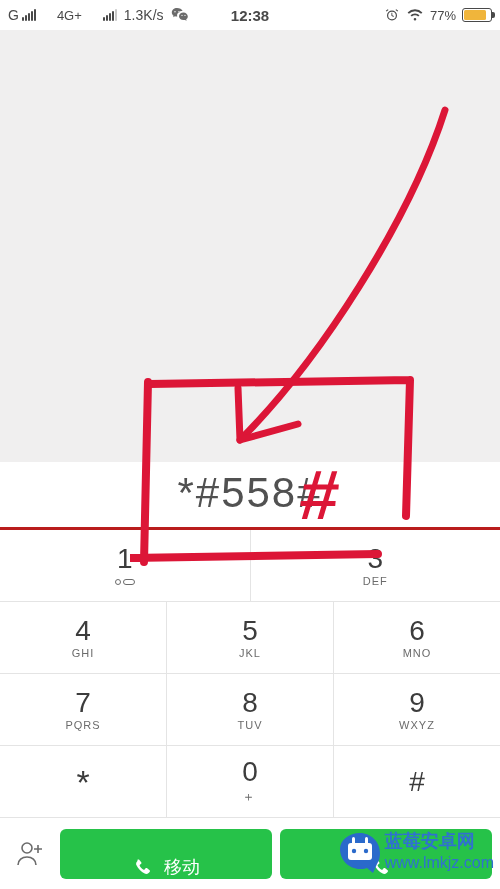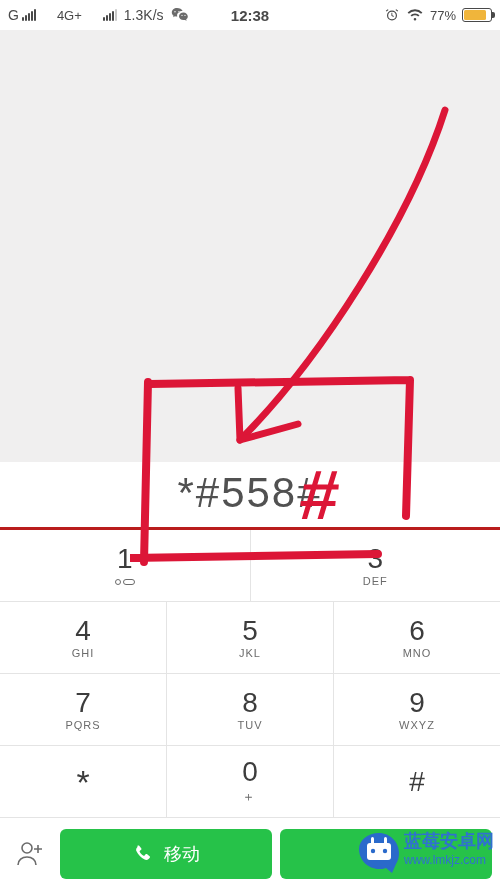--- a/index.html
+++ b/index.html
@@ -25,31 +25,31 @@
     .key:last-child { border-right: none; }
     .key .d { font-size: 28px; color: #3c3c3c; font-weight: 300; line-height: 1; }
     .key .l { font-size: 11px; color: #6b6b6b; margin-top: 2px; letter-spacing: 1px; }
     .key.zero .l { letter-spacing: 3px; font-size: 13px; }
     .vm { display: inline-flex; gap: 2px; }
     .vm span { width: 6px; height: 6px; border: 1px solid #6b6b6b; border-radius: 50%; }
     .vm span:last-child { width: 12px; border-radius: 4px; }
     .actions { position: absolute; top: 818px; left: 0; right: 0; height: 71px; display: flex; align-items: center; padding: 0 8px; gap: 8px; }
     .act-btn { cursor: pointer; }
     .addc { width: 44px; height: 50px; display: flex; align-items: center; justify-content: center; color: #6b6b6b; }
-    .call { flex: 1; height: 50px; background: #26c249; border-radius: 6px; display: flex; align-items: center; justify-content: center; gap: 10px; color: #fff; font-size: 18px; }
+    .call { flex: 1; height: 50px; background: #26c249; border-radius: 6px; display: flex; align-items: flex-end; justify-content: center; gap: 10px; color: #fff; font-size: 18px; }
     .call svg { flex-shrink: 0; }
     .annotation { position: absolute; pointer-events: none; }
     .ann-arrow { top: 100px; right: 20px; width: 300px; height: 360px; }
     .ann-box { top: 376px; left: 130px; width: 300px; height: 190px; }
     .ann-hash { top: 455px; left: 300px; width: 80px; height: 80px; color:#dc1637; font-size:70px; font-family: Arial; font-weight:bold; transform: skewX(-5deg); }
     .watermark { position: absolute; bottom: 12px; right: 6px; display: flex; align-items: flex-start; gap: 2px; }
     .wm-logo { width: 46px; height: 46px; }
     .wm-text { display: flex; flex-direction: column; line-height: 1.2; }
     .wm-t1 { font-size: 18px; color: #3071cf; font-weight: 700; }
-    .wm-t2 { font-size: 12px; color: #3071cf; }
+    .wm-t2 { font-size: 16px; color: #3071cf; }
   </style>
 </head>
 <body>
 
 <div class="screen">
 
   <div class="status-bar">
     <div class="sb-left">
       <span>G</span>
       <span class="sig">

